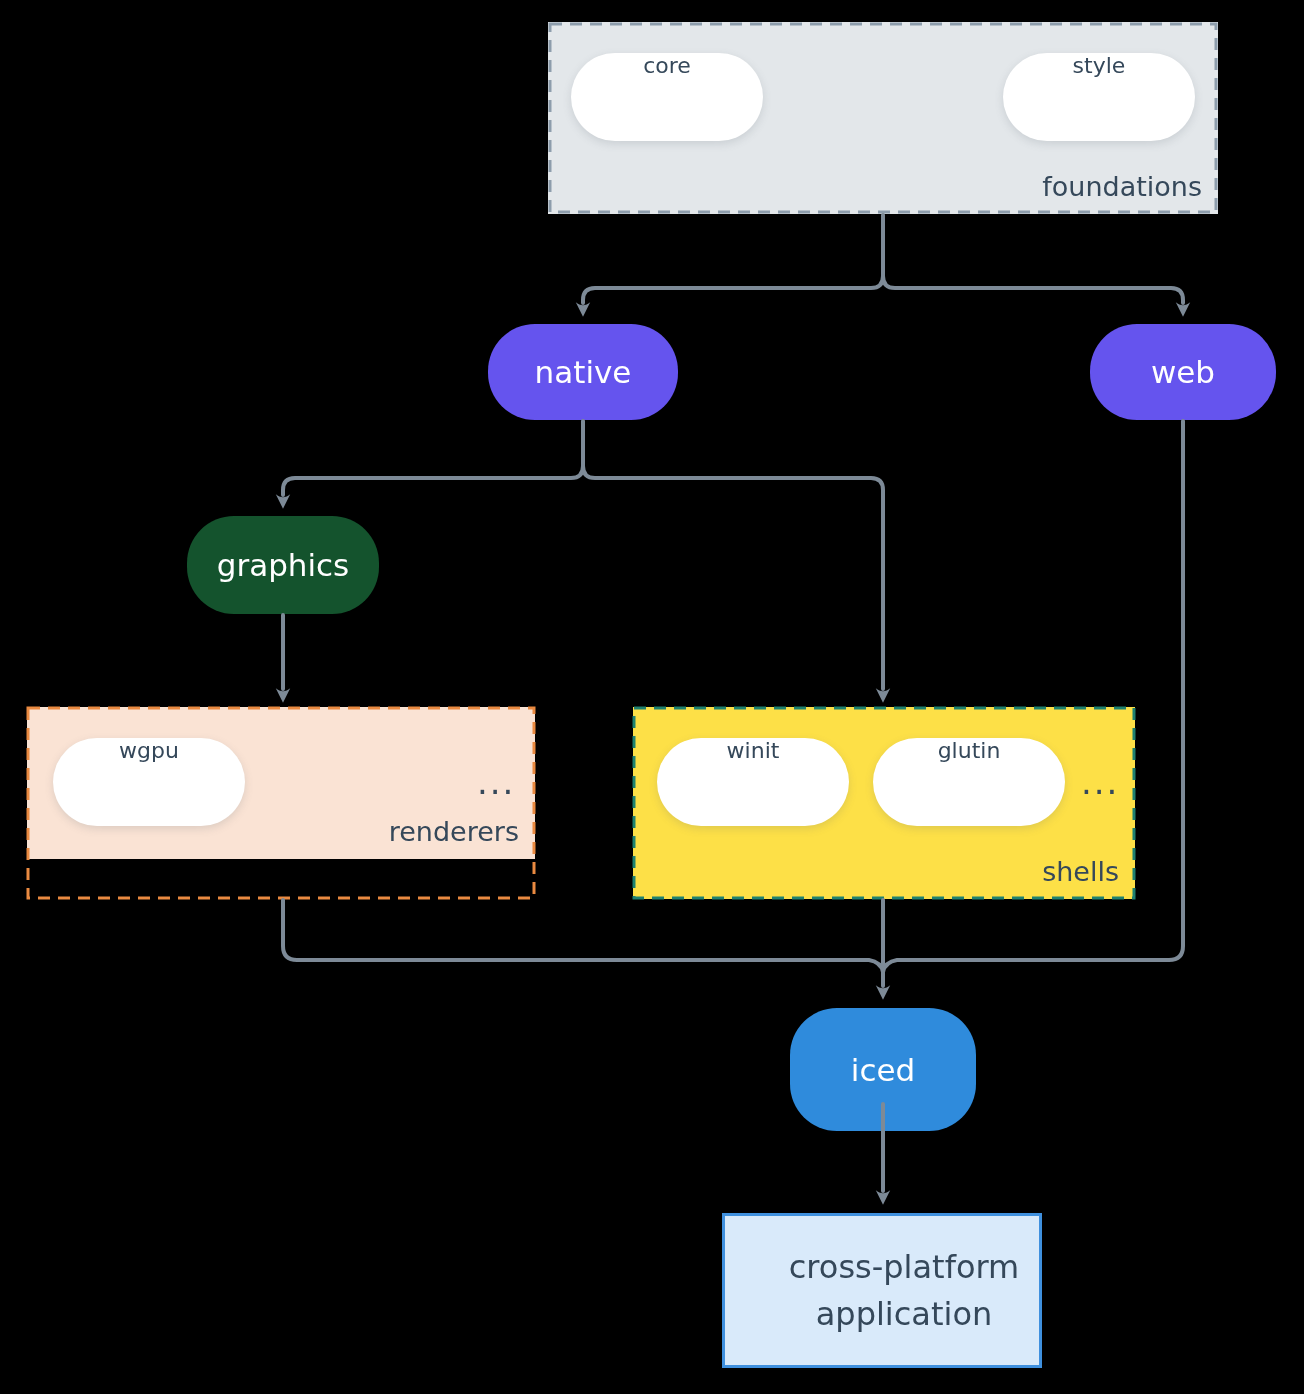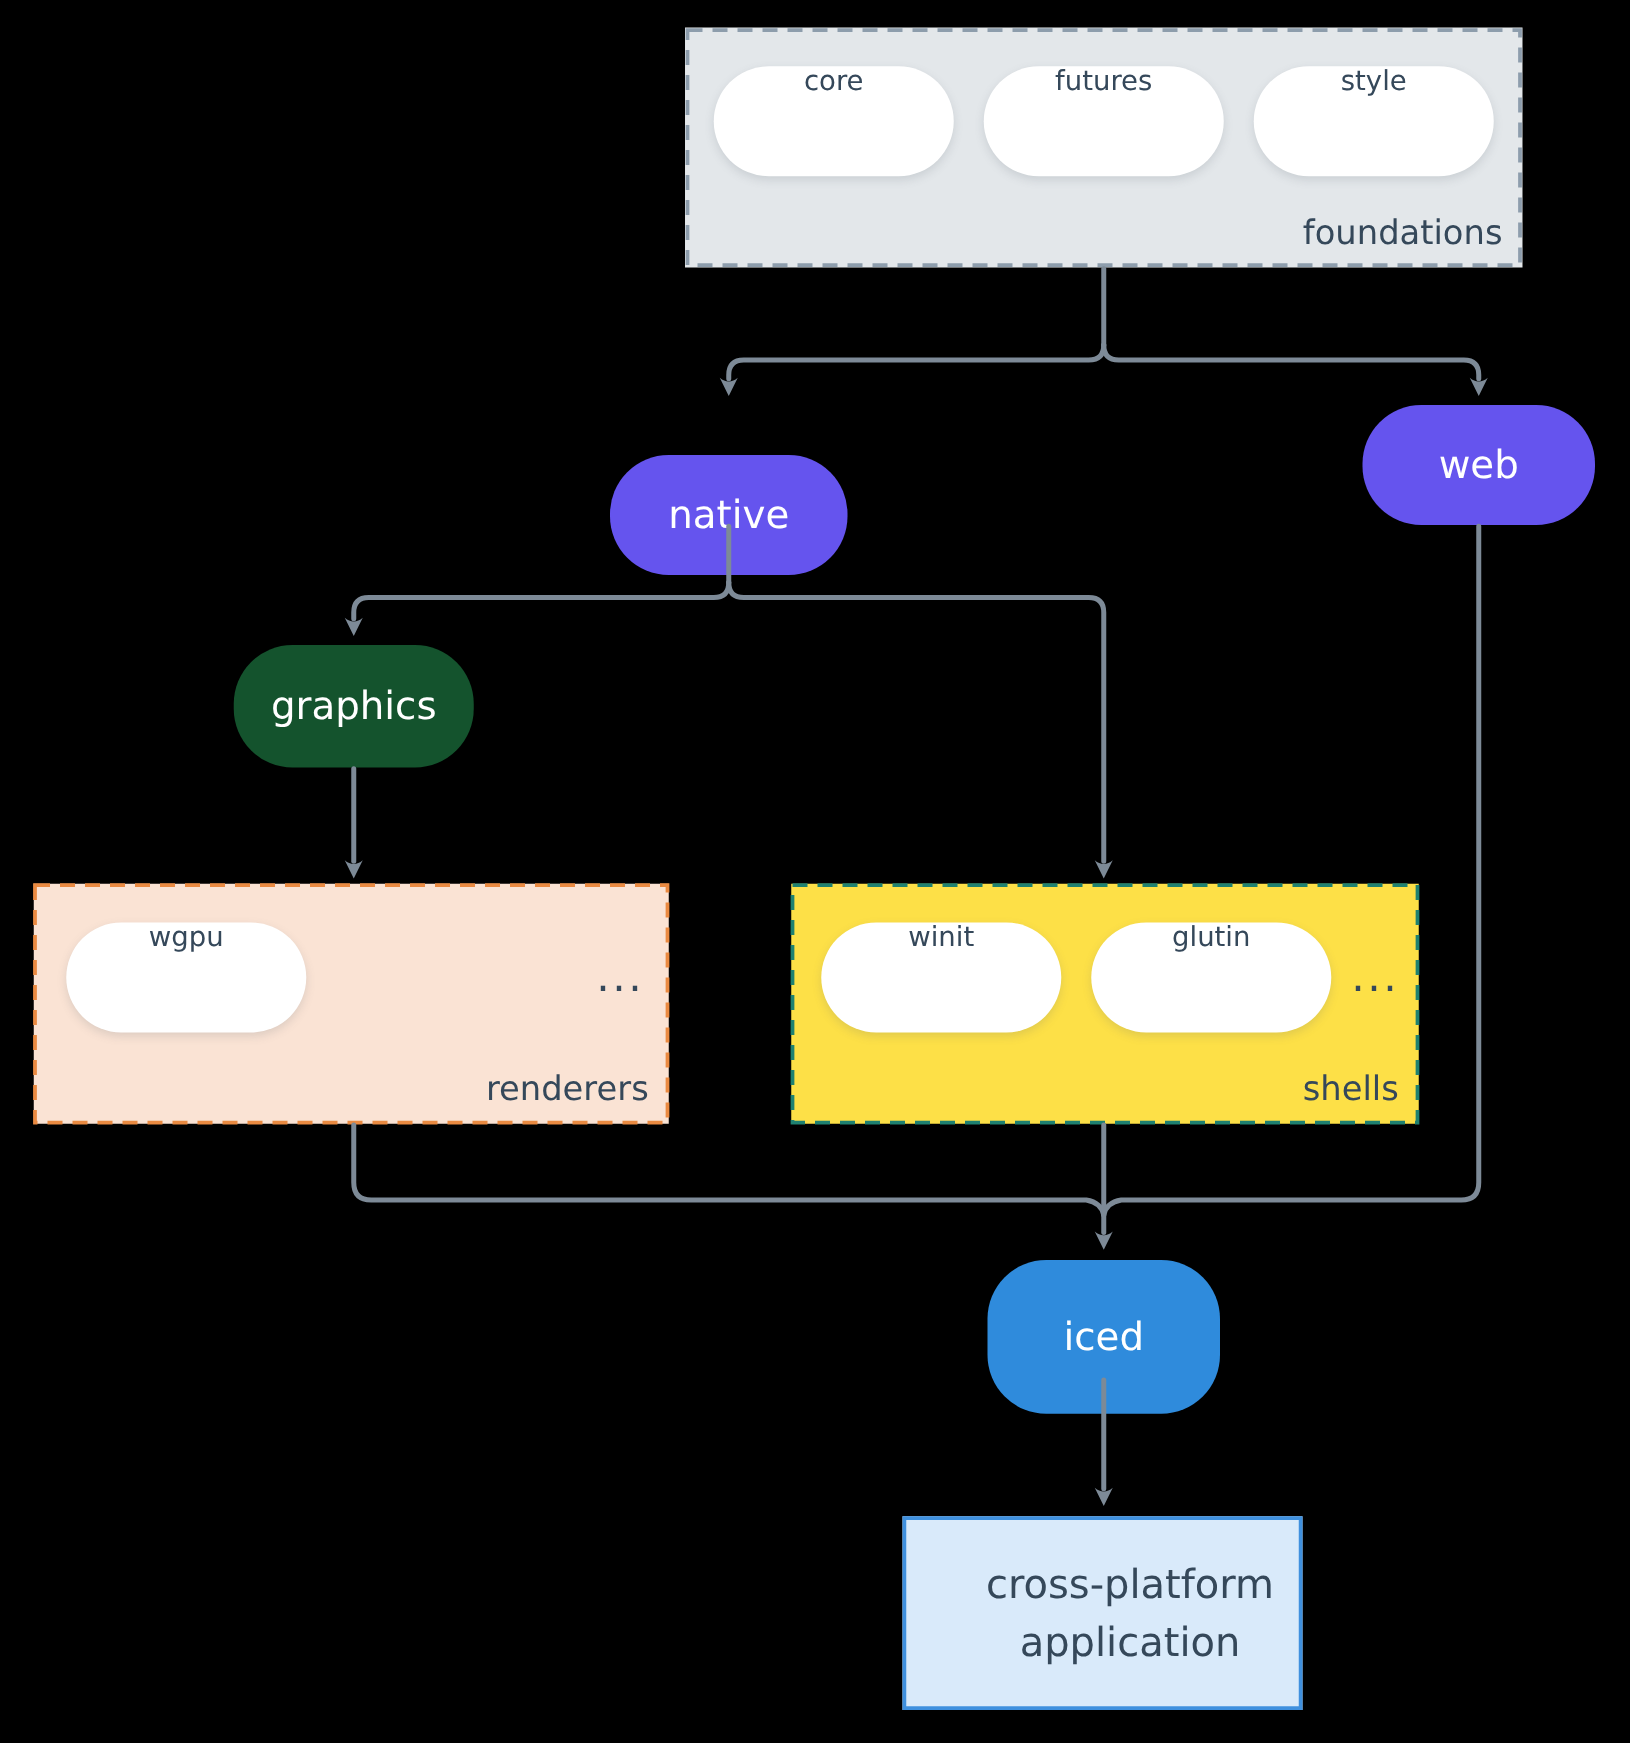--- a/index.html
+++ b/index.html
@@ -17,21 +17,21 @@
   .canvas {
     position: absolute;
     inset: 0;
   }
   
   .group {
     position: absolute;
     box-sizing: border-box;
   }
   .group-foundations { left: 548px; top: 22px;  width: 670px; height: 192px; background: #e3e7ea; }
-  .group-renderers   { left: 27px;  top: 707px; width: 508px; height: 192px; background: #fae3d4; }
+  .group-renderers   { left: 27px;  top: 707px; width: 508px; height: 152px; background: #fae3d4; }
   .group-shells      { left: 633px; top: 707px; width: 502px; height: 192px; background: #fde047; }
 
   .corner-label {
     position: absolute;
     right: 16px;
     bottom: 12px;
     font-size: 27px;
     color: #35485a;
   }
 
@@ -64,21 +64,21 @@
   
   .node {
     position: absolute;
     display: flex;
     align-items: center;
     justify-content: center;
     border-radius: 47px;
     font-size: 31px;
     color: #ffffff;
   }
-  .node-native   { left: 488px;  top: 324px;  width: 190px; height: 96px; background: #6554ee; margin-top: 40px; }
+  .node-native   { left: 488px;  top: 324px;  width: 190px; height: 96px; background: #6554ee; }
   .node-web      { left: 1090px; top: 324px;  width: 186px; height: 96px; background: #6554ee; }
   .node-graphics { left: 187px;  top: 516px;  width: 192px; height: 98px; background: #14532d; }
   .node-iced     { left: 790px;  top: 1008px; width: 186px; height: 123px; background: #2f8bdc; }
 
   
   .app-box {
     position: absolute;
     left: 722px;
     top: 1213px;
     width: 320px;
@@ -106,23 +106,20 @@
   }
 </style>
 </head>
 <body>
 
 <div class="canvas">
 
   <div class="group group-foundations">
     <div class="chip" style="left:23px">
       <span>core</span>
-    </div>
-    <div class="chip" style="left:239px">
-      <span>futures</span>
     </div>
     <div class="chip" style="left:455px">
       <span>style</span>
     </div>
     <div class="corner-label">foundations</div>
   </div>
 
   <div class="group group-renderers">
     <div class="chip" style="left:26px">
       <span>wgpu</span>

